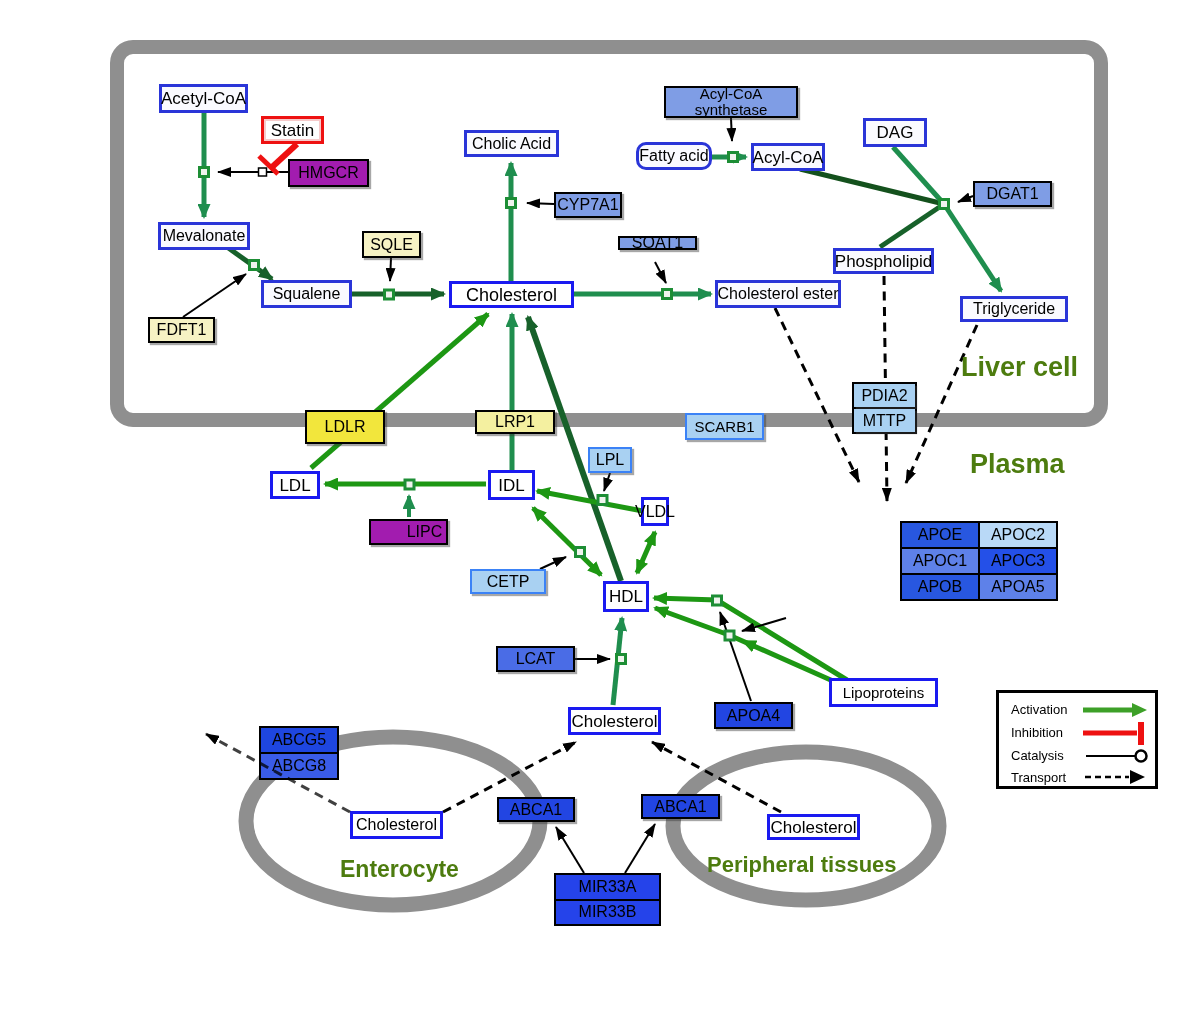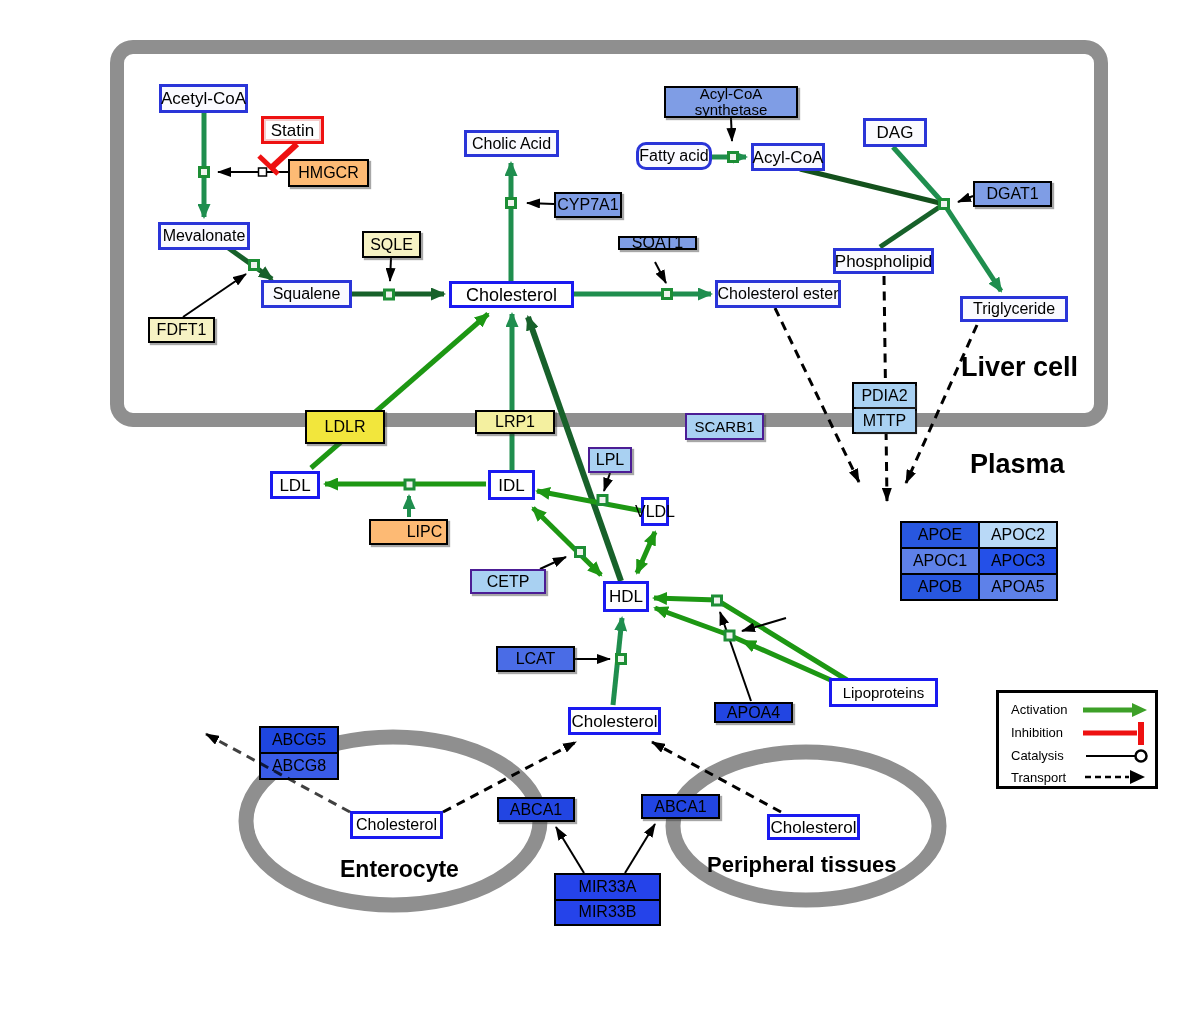--- a/index.html
+++ b/index.html
@@ -2,27 +2,27 @@
 <html><head>
 <meta charset="utf-8">
 <style>
 html,body{margin:0;padding:0;background:#fff;}
 #stage{position:relative;width:1200px;height:1013px;background:#fff;overflow:hidden;
   font-family:"Liberation Sans",sans-serif;}
 .bx{position:absolute;box-sizing:border-box;display:flex;align-items:center;justify-content:center;
   font-size:16px;color:#000;white-space:nowrap;line-height:1;}
 .m{border:3px solid #2a35d8;background:#fafaff;}
 .m2{border:3px solid #1a1af0;background:#ffffff;box-shadow:inset 0 0 0 2px #fff;}
-.y{border:2px solid #000;background:#fdba74;box-shadow:2px 2px 1px rgba(60,60,60,0.45);}
+.y{border:2px solid #000;background:#a21caf;box-shadow:2px 2px 1px rgba(60,60,60,0.45);}
 .py{border:2px solid #000;background:#f6f2c4;box-shadow:2px 2px 1px rgba(60,60,60,0.45);}
 .pw{border:2px solid #000;background:#7f9de5;box-shadow:2px 2px 1px rgba(60,60,60,0.45);}
-.lb{border:2px solid #4c1d95;background:#a9d1f2;box-shadow:2px 2px 1px rgba(60,60,60,0.45);}
+.lb{border:2px solid #3b82f6;background:#a9d1f2;box-shadow:2px 2px 1px rgba(60,60,60,0.45);}
 .mb{border:2px solid #000;background:#4a6ce6;box-shadow:2px 2px 1px rgba(60,60,60,0.45);}
 .bb{border:2px solid #000;background:#2245e2;box-shadow:2px 2px 1px rgba(60,60,60,0.45);}
-.lab{position:absolute;font-weight:bold;color:#000000;}
+.lab{position:absolute;font-weight:bold;color:#4d7c0f;}
 svg{position:absolute;left:0;top:0;}
 </style>
 </head>
 <body>
 <div id="stage">
 <svg width="1200" height="1013" viewBox="0 0 1200 1013">
 <defs>
 <marker id="ab" markerUnits="userSpaceOnUse" markerWidth="16" markerHeight="13" refX="13" refY="6.5" orient="auto">
           <path d="M0,0 L15,6.5 L0,13 z" fill="#1d9713"></path>
         </marker>
@@ -157,21 +157,21 @@
 <div style="position:absolute;left:900px;top:521px;width:158px;height:80px;background:#000;display:grid;grid-template-columns:1fr 1fr;grid-template-rows:1fr 1fr 1fr;gap:2px;padding:2px;box-sizing:border-box;">
  <div class="bx" style="position:static;background:#2857e0;">APOE</div>
  <div class="bx" style="position:static;background:#b9d9f7;">APOC2</div>
  <div class="bx" style="position:static;background:#5e81e9;">APOC1</div>
  <div class="bx" style="position:static;background:#2450e8;">APOC3</div>
  <div class="bx" style="position:static;background:#2857e0;">APOB</div>
  <div class="bx" style="position:static;background:#5e81e9;">APOA5</div>
 </div>
 
 
-<div class="bx bb" style="left:714px;top:702px;width:79px;height:21px;">APOA4</div>
+<div class="bx bb" style="left:714px;top:702px;width:79px;height:27px;">APOA4</div>
 <div class="bx m2" style="left:829px;top:678px;width:109px;height:29px;font-size:15px;">Lipoproteins</div>
 <div class="bx m2" style="left:568px;top:707px;width:93px;height:28px;font-size:17px;">Cholesterol</div>
 
 <div style="position:absolute;left:259px;top:726px;width:80px;height:54px;background:#000;display:grid;grid-template-rows:1fr 1fr;gap:2px;padding:2px;box-sizing:border-box;">
  <div class="bx" style="position:static;background:#1e46e0;">ABCG5</div>
  <div class="bx" style="position:static;background:#3a5ce8;">ABCG8</div>
 </div>
 
 <div class="bx m2" style="left:350px;top:811px;width:93px;height:28px;font-size:16px;">Cholesterol</div>
 <div class="bx bb" style="left:497px;top:797px;width:78px;height:25px;">ABCA1</div>

